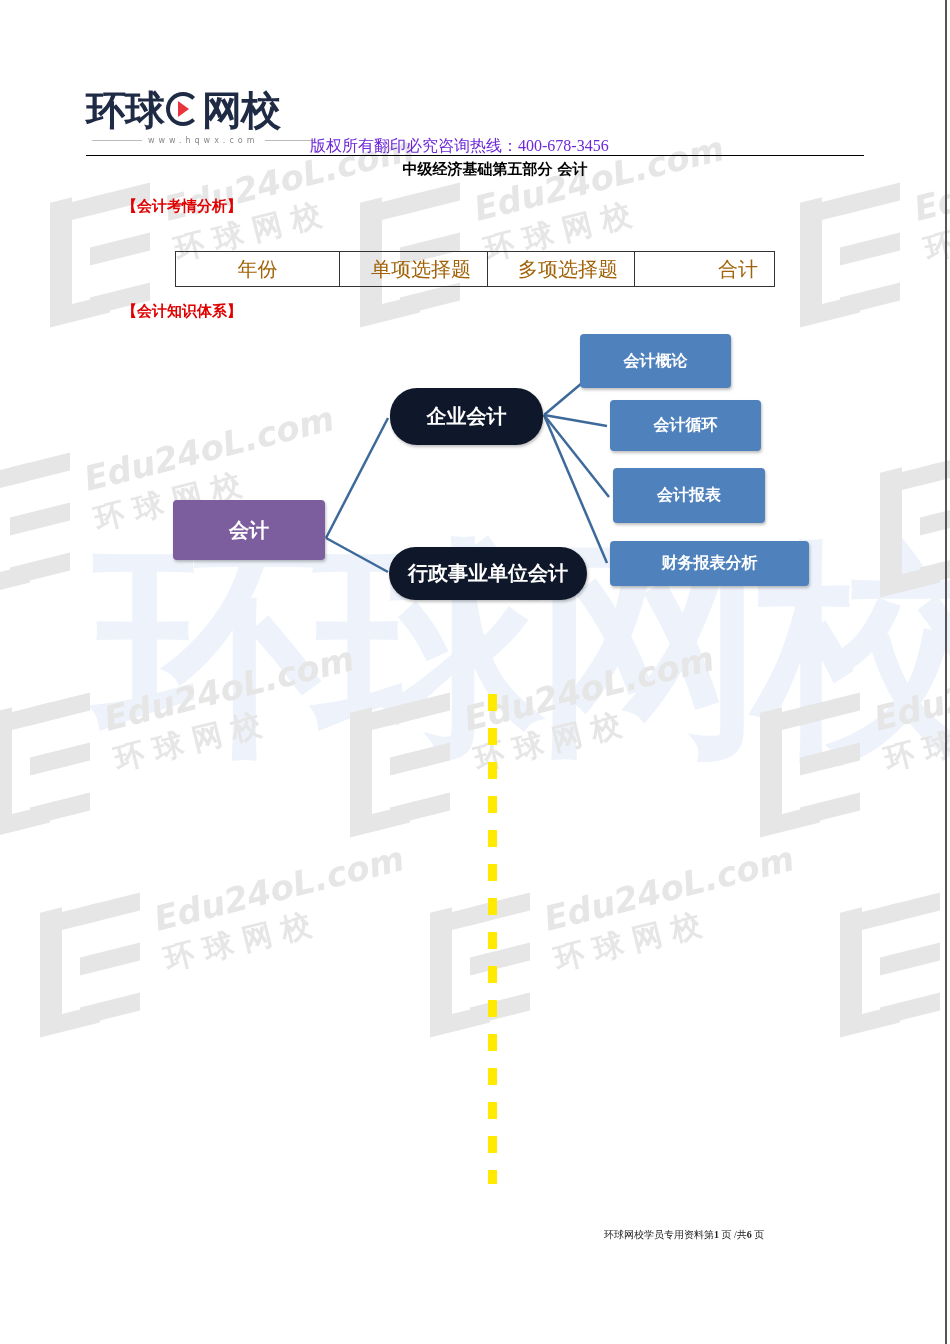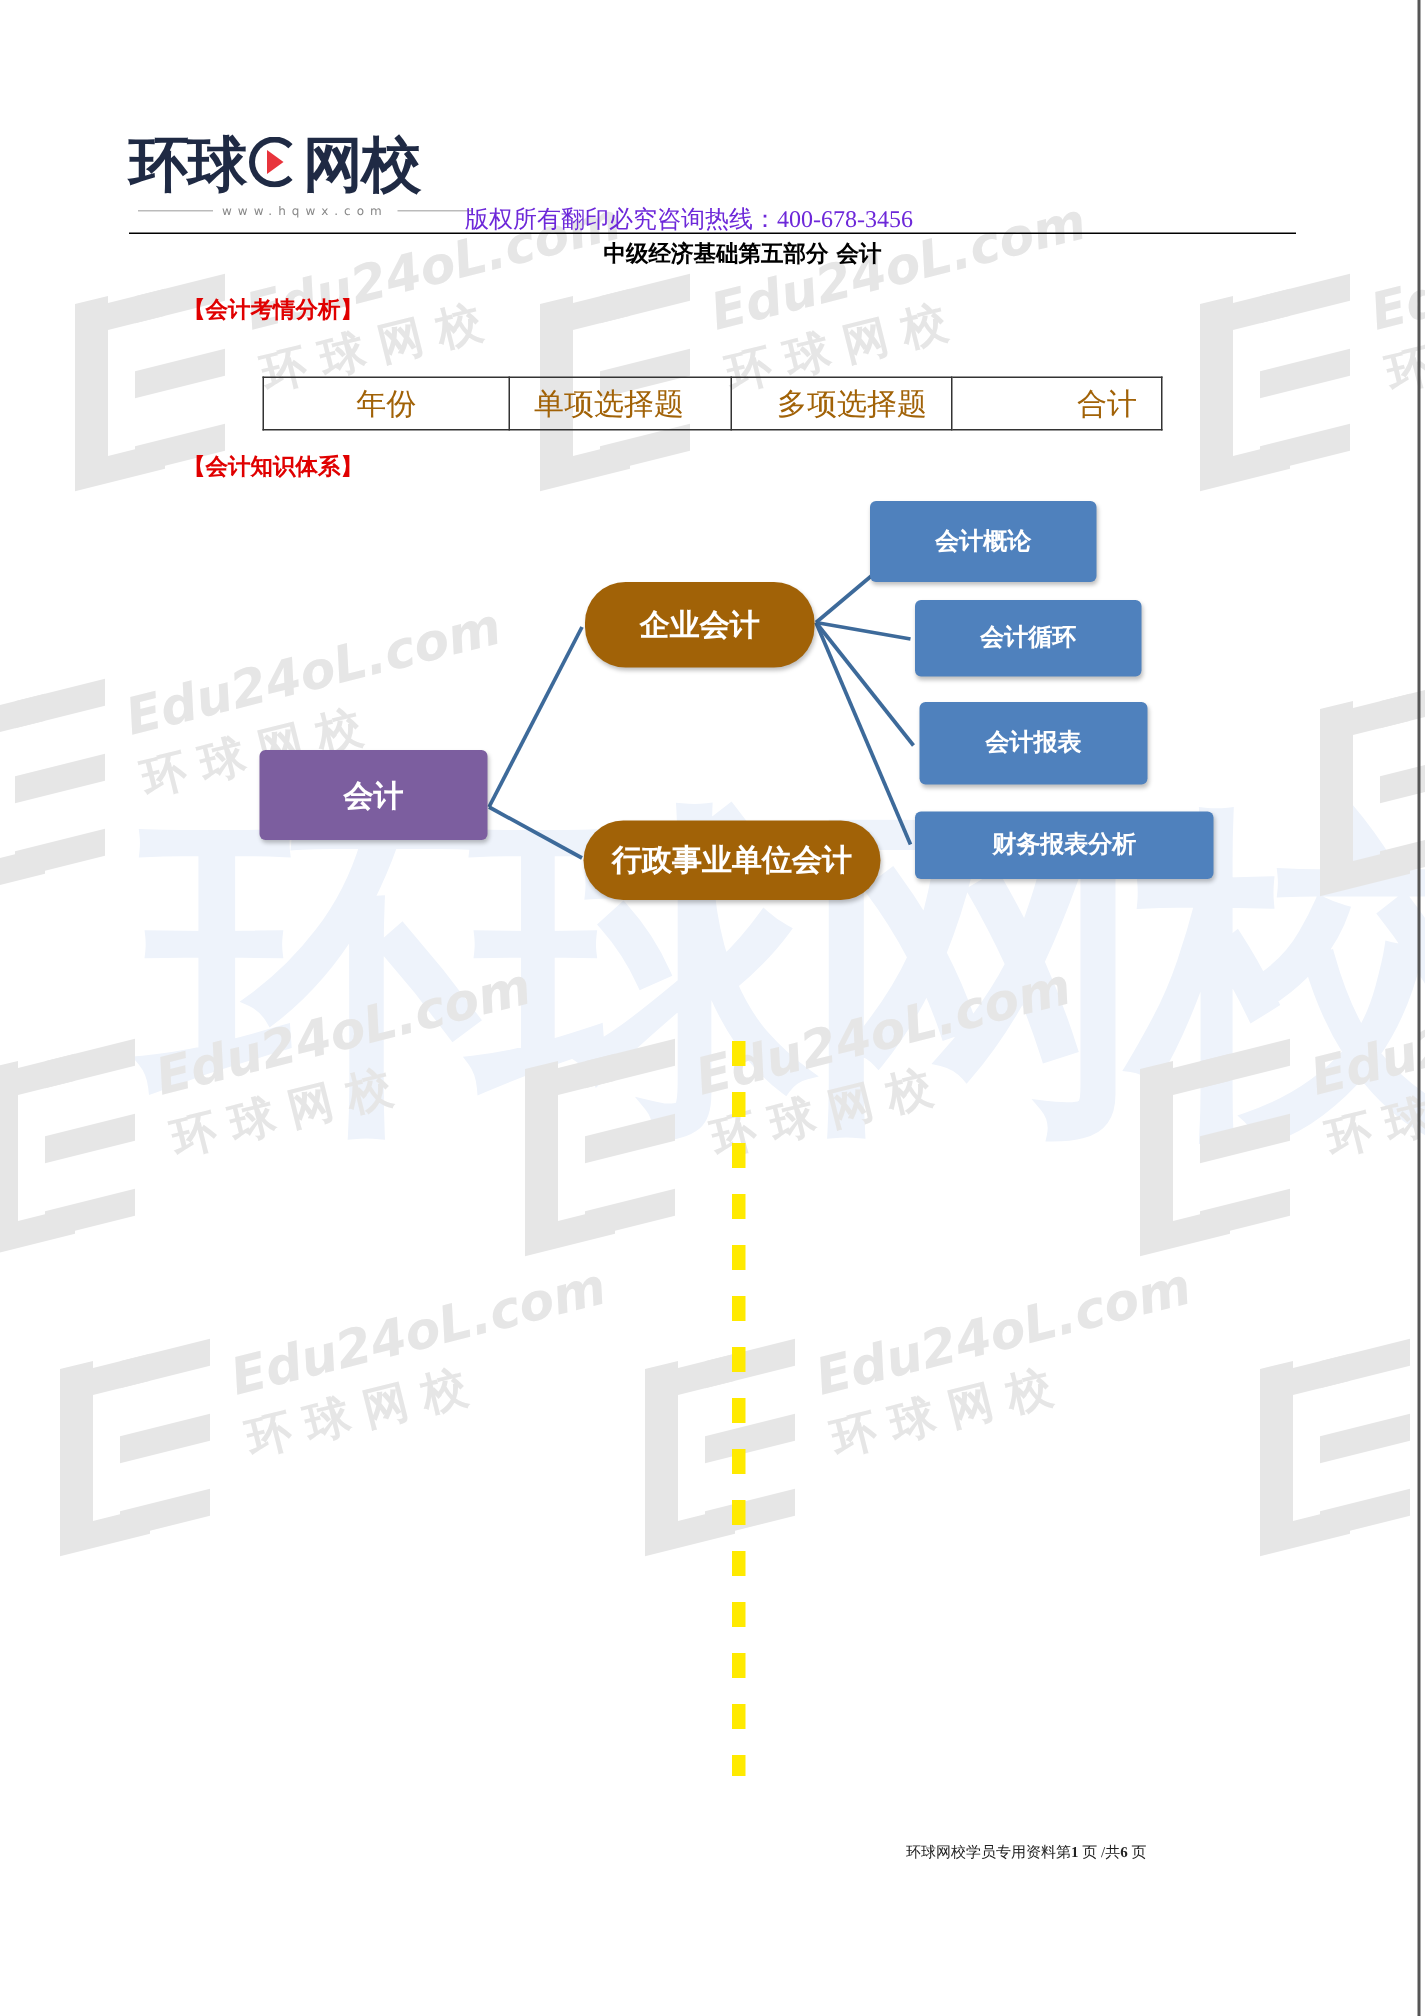--- a/index.html
+++ b/index.html
@@ -21,28 +21,28 @@
   .logo-url{font-size:8px;color:#888;letter-spacing:4px;margin-top:4px;display:flex;align-items:center;}
   .logo-url .ln{display:inline-block;width:50px;height:1px;background:#bbb;margin:0 6px;}
   .hotline{left:310px;top:136px;font-family:"Liberation Serif",serif;font-size:16px;color:#6d28d9;}
   .header-rule{left:86px;top:155px;width:778px;height:1px;background:#000;}
   .doc-title{left:0;top:160px;width:990px;text-align:center;font-size:15px;font-weight:bold;color:#000;}
   .sec{left:122px;font-size:15px;font-weight:bold;color:#e00000;}
   
   table.stats{position:absolute;left:175px;top:226px;border-collapse:collapse;font-size:20px;color:#a16207;font-family:"Liberation Serif",serif;margin-top:25px;}
   table.stats td{border:1px solid #333;height:35px;padding:0 16px;vertical-align:top;padding-top:4px;box-sizing:border-box;}
   table.stats td.c0{width:164px;text-align:right;padding-right:16px;}
-  table.stats td.c1{width:148px;}
+  table.stats td.c1{width:148px;text-align:right;}
   table.stats td.c2{width:147px;text-align:right;}
   table.stats td.c3{width:140px;text-align:right;}
   table.stats tr.hd td.c0{text-align:center;}
   
   .node{position:absolute;color:#fff;display:flex;align-items:center;justify-content:center;border-radius:4px;box-shadow:1px 2px 3px rgba(0,0,0,.25);font-weight:bold;}
   .purple{background:#7c5e9f;}
-  .red{background:#a16207;border-radius:27px;}
+  .red{background:#0f172a;border-radius:27px;}
   .blue{background:#4f81bd;}
   svg.lines{position:absolute;left:0;top:0;}
   .dash{left:488px;top:694px;width:9px;height:490px;background:repeating-linear-gradient(to bottom,#ffea00 0 17px,transparent 17px 34px);}
   .footer{left:604px;top:1228px;font-family:"Liberation Serif",serif;font-size:10px;color:#222;}
   .footer b{font-weight:bold;}
 </style>
 </head>
 <body>
 
 <div class="abs big-wm">环球网校</div>

